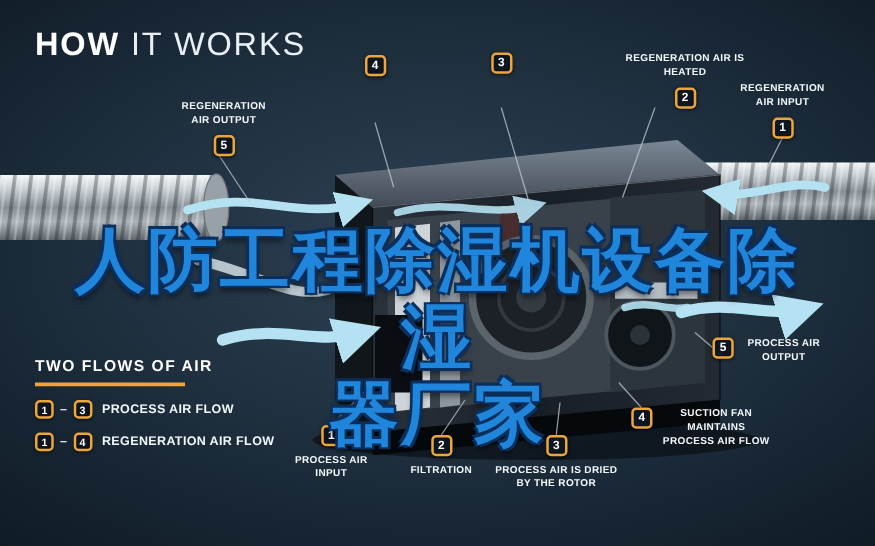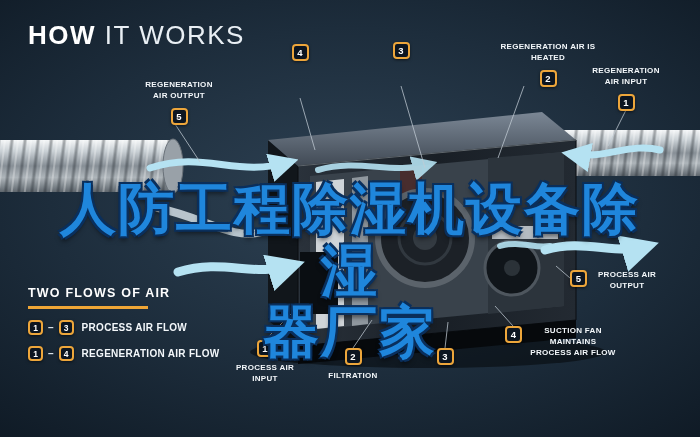--- a/index.html
+++ b/index.html
@@ -144,20 +144,21 @@
   <div class="callout" style="left:228px;top:340px;width:74px">
     <div class="badge">1</div>
     <div class="co-label" style="max-width:70px">PROCESS AIR INPUT</div>
   </div>
   <div class="callout" style="left:316px;top:348px;width:74px">
     <div class="badge">2</div>
     <div class="co-label" style="max-width:70px">FILTRATION</div>
   </div>
   <div class="callout" style="left:392px;top:348px;width:106px">
     <div class="badge">3</div>
+    <div class="co-label" style="max-width:104px">PROCESS AIR IS DRIED BY THE ROTOR</div>
   </div>
   <div class="callout side" style="left:505px;top:326px;width:112px">
     <div class="badge">4</div>
     <div class="co-label" style="max-width:88px">SUCTION FAN MAINTAINS PROCESS AIR FLOW</div>
   </div>
   <div class="callout side" style="left:570px;top:270px;width:100px">
     <div class="badge">5</div>
     <div class="co-label" style="max-width:66px">PROCESS AIR OUTPUT</div>
   </div>
 

